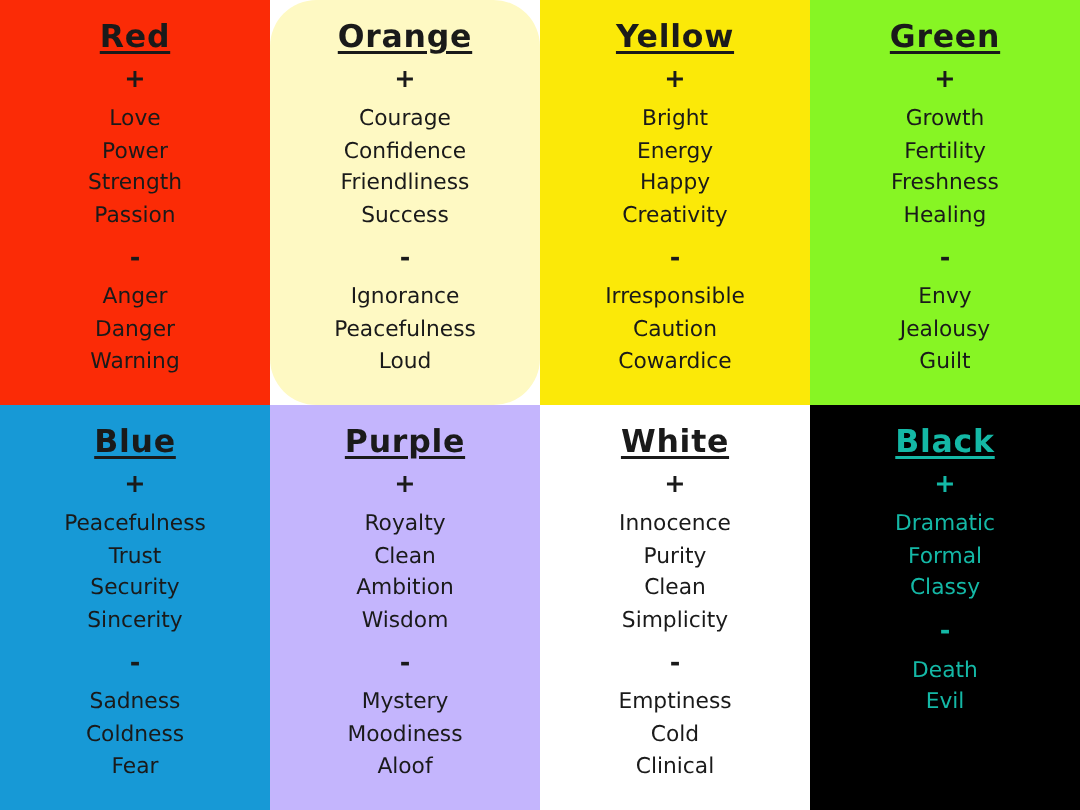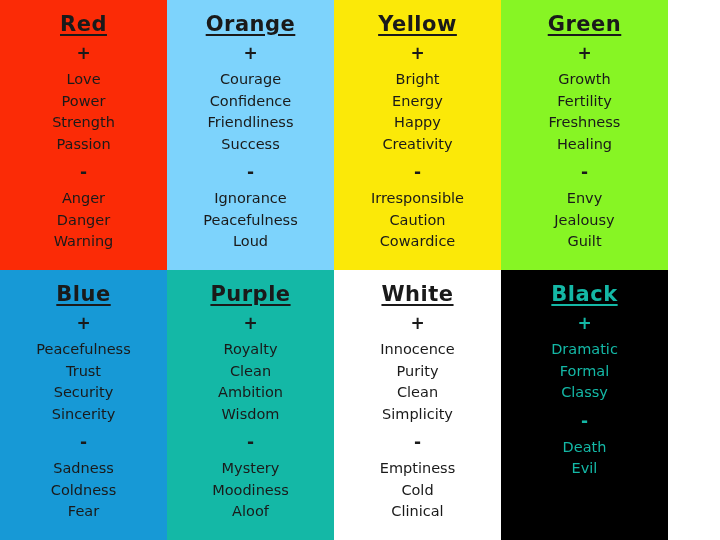--- a/index.html
+++ b/index.html
@@ -7,21 +7,21 @@
     padding: 0;
   }
   body {
     width: 720px;
     height: 540px;
     font-family: "DejaVu Sans", sans-serif;
     background: #ffffff;
     overflow: hidden;
   }
   .grid {
-    width: 668px;
+    width: 720px;
     height: 540px;
     display: grid;
     grid-template-columns: repeat(4, 1fr);
     grid-template-rows: repeat(2, 1fr);
   }
   .cell {
     position: relative;
     display: flex;
     flex-direction: column;
     align-items: center;
@@ -63,21 +63,21 @@
       <div class="sign plus">+</div>
       <div class="word">Love</div>
       <div class="word">Power</div>
       <div class="word">Strength</div>
       <div class="word">Passion</div>
       <div class="sign minus">-</div>
       <div class="word">Anger</div>
       <div class="word">Danger</div>
       <div class="word">Warning</div>
     </div>
-    <div class="cell" style="background: #7dd3fc; color: rgb(26, 26, 26);">
+    <div class="cell" style="background: #fef9c3; color: rgb(26, 26, 26); border-radius: 31px;">
       <div class="cell-title">Orange</div>
       <div class="sign plus">+</div>
       <div class="word">Courage</div>
       <div class="word">Confidence</div>
       <div class="word">Friendliness</div>
       <div class="word">Success</div>
       <div class="sign minus">-</div>
       <div class="word">Ignorance</div>
       <div class="word">Peacefulness</div>
       <div class="word">Loud</div>
@@ -111,21 +111,21 @@
       <div class="sign plus">+</div>
       <div class="word">Peacefulness</div>
       <div class="word">Trust</div>
       <div class="word">Security</div>
       <div class="word">Sincerity</div>
       <div class="sign minus">-</div>
       <div class="word">Sadness</div>
       <div class="word">Coldness</div>
       <div class="word">Fear</div>
     </div>
-    <div class="cell" style="background: #14b8a6; color: rgb(26, 26, 26); text-align: center;">
+    <div class="cell" style="background: #c4b5fd; color: rgb(26, 26, 26); text-align: center;">
       <div class="cell-title">Purple</div>
       <div class="sign plus">+</div>
       <div class="word">Royalty</div>
       <div class="word">Clean</div>
       <div class="word">Ambition</div>
       <div class="word">Wisdom</div>
       <div class="sign minus">-</div>
       <div class="word">Mystery</div>
       <div class="word">Moodiness</div>
       <div class="word">Aloof</div>

